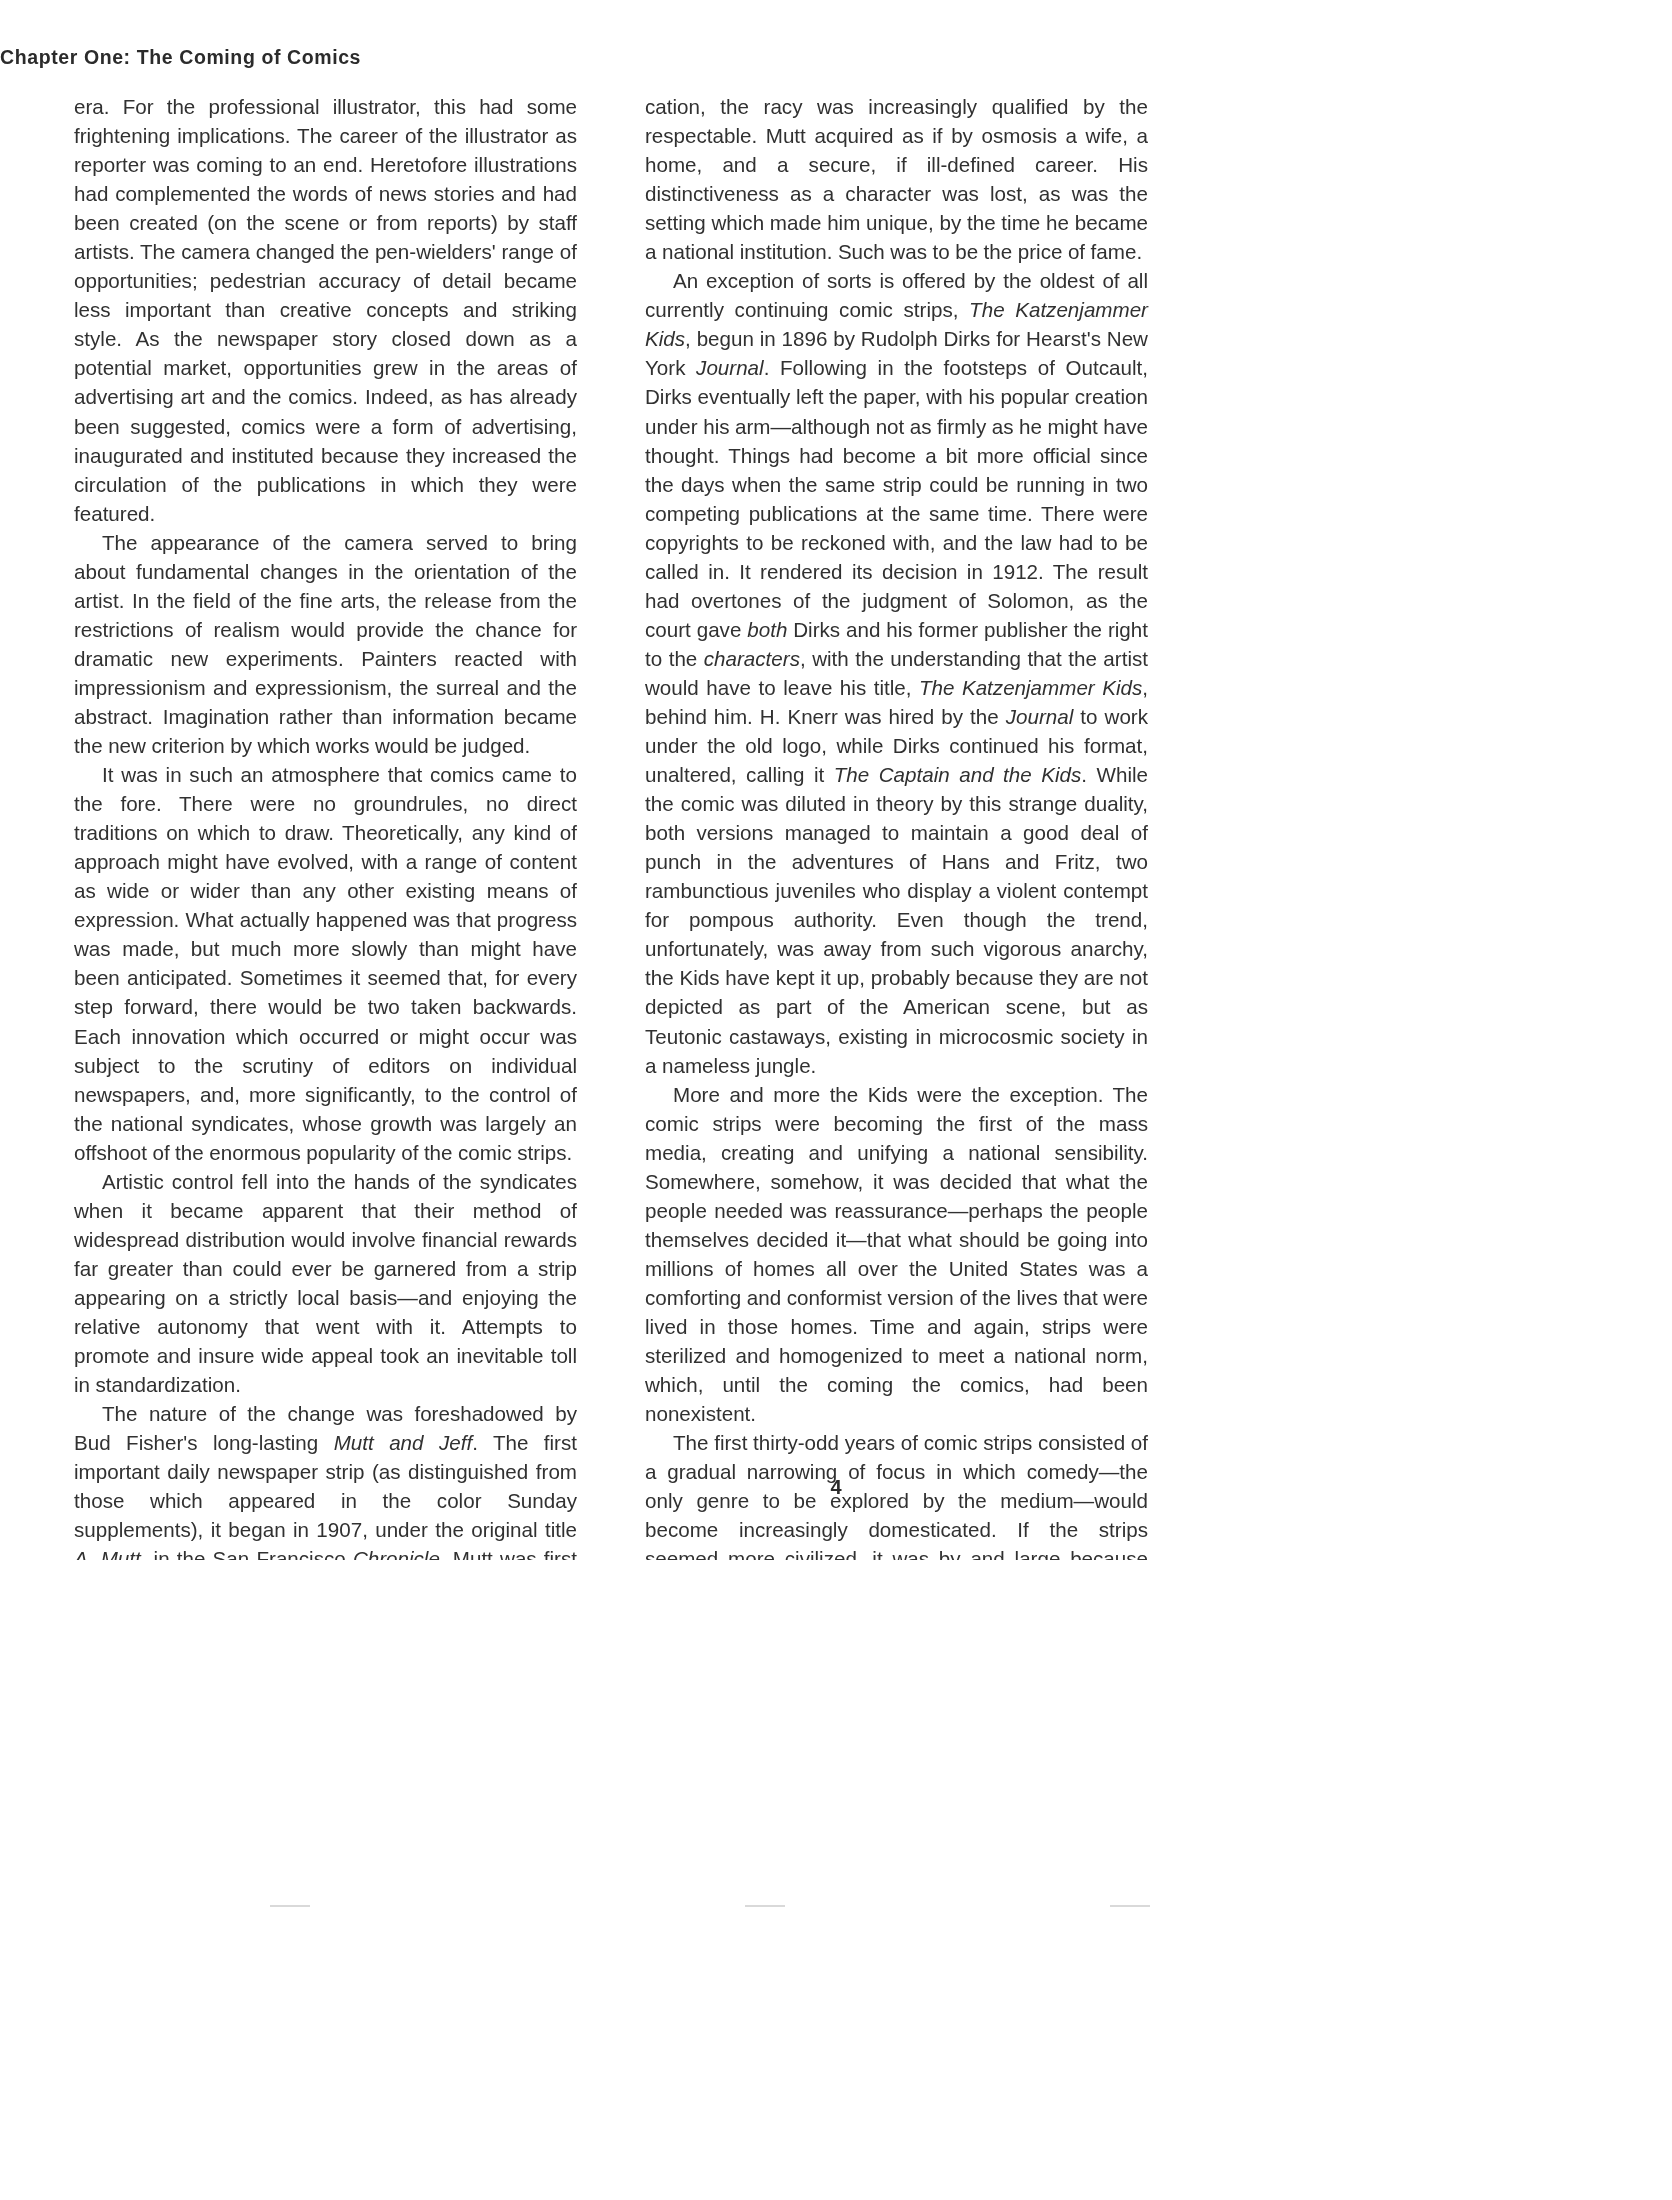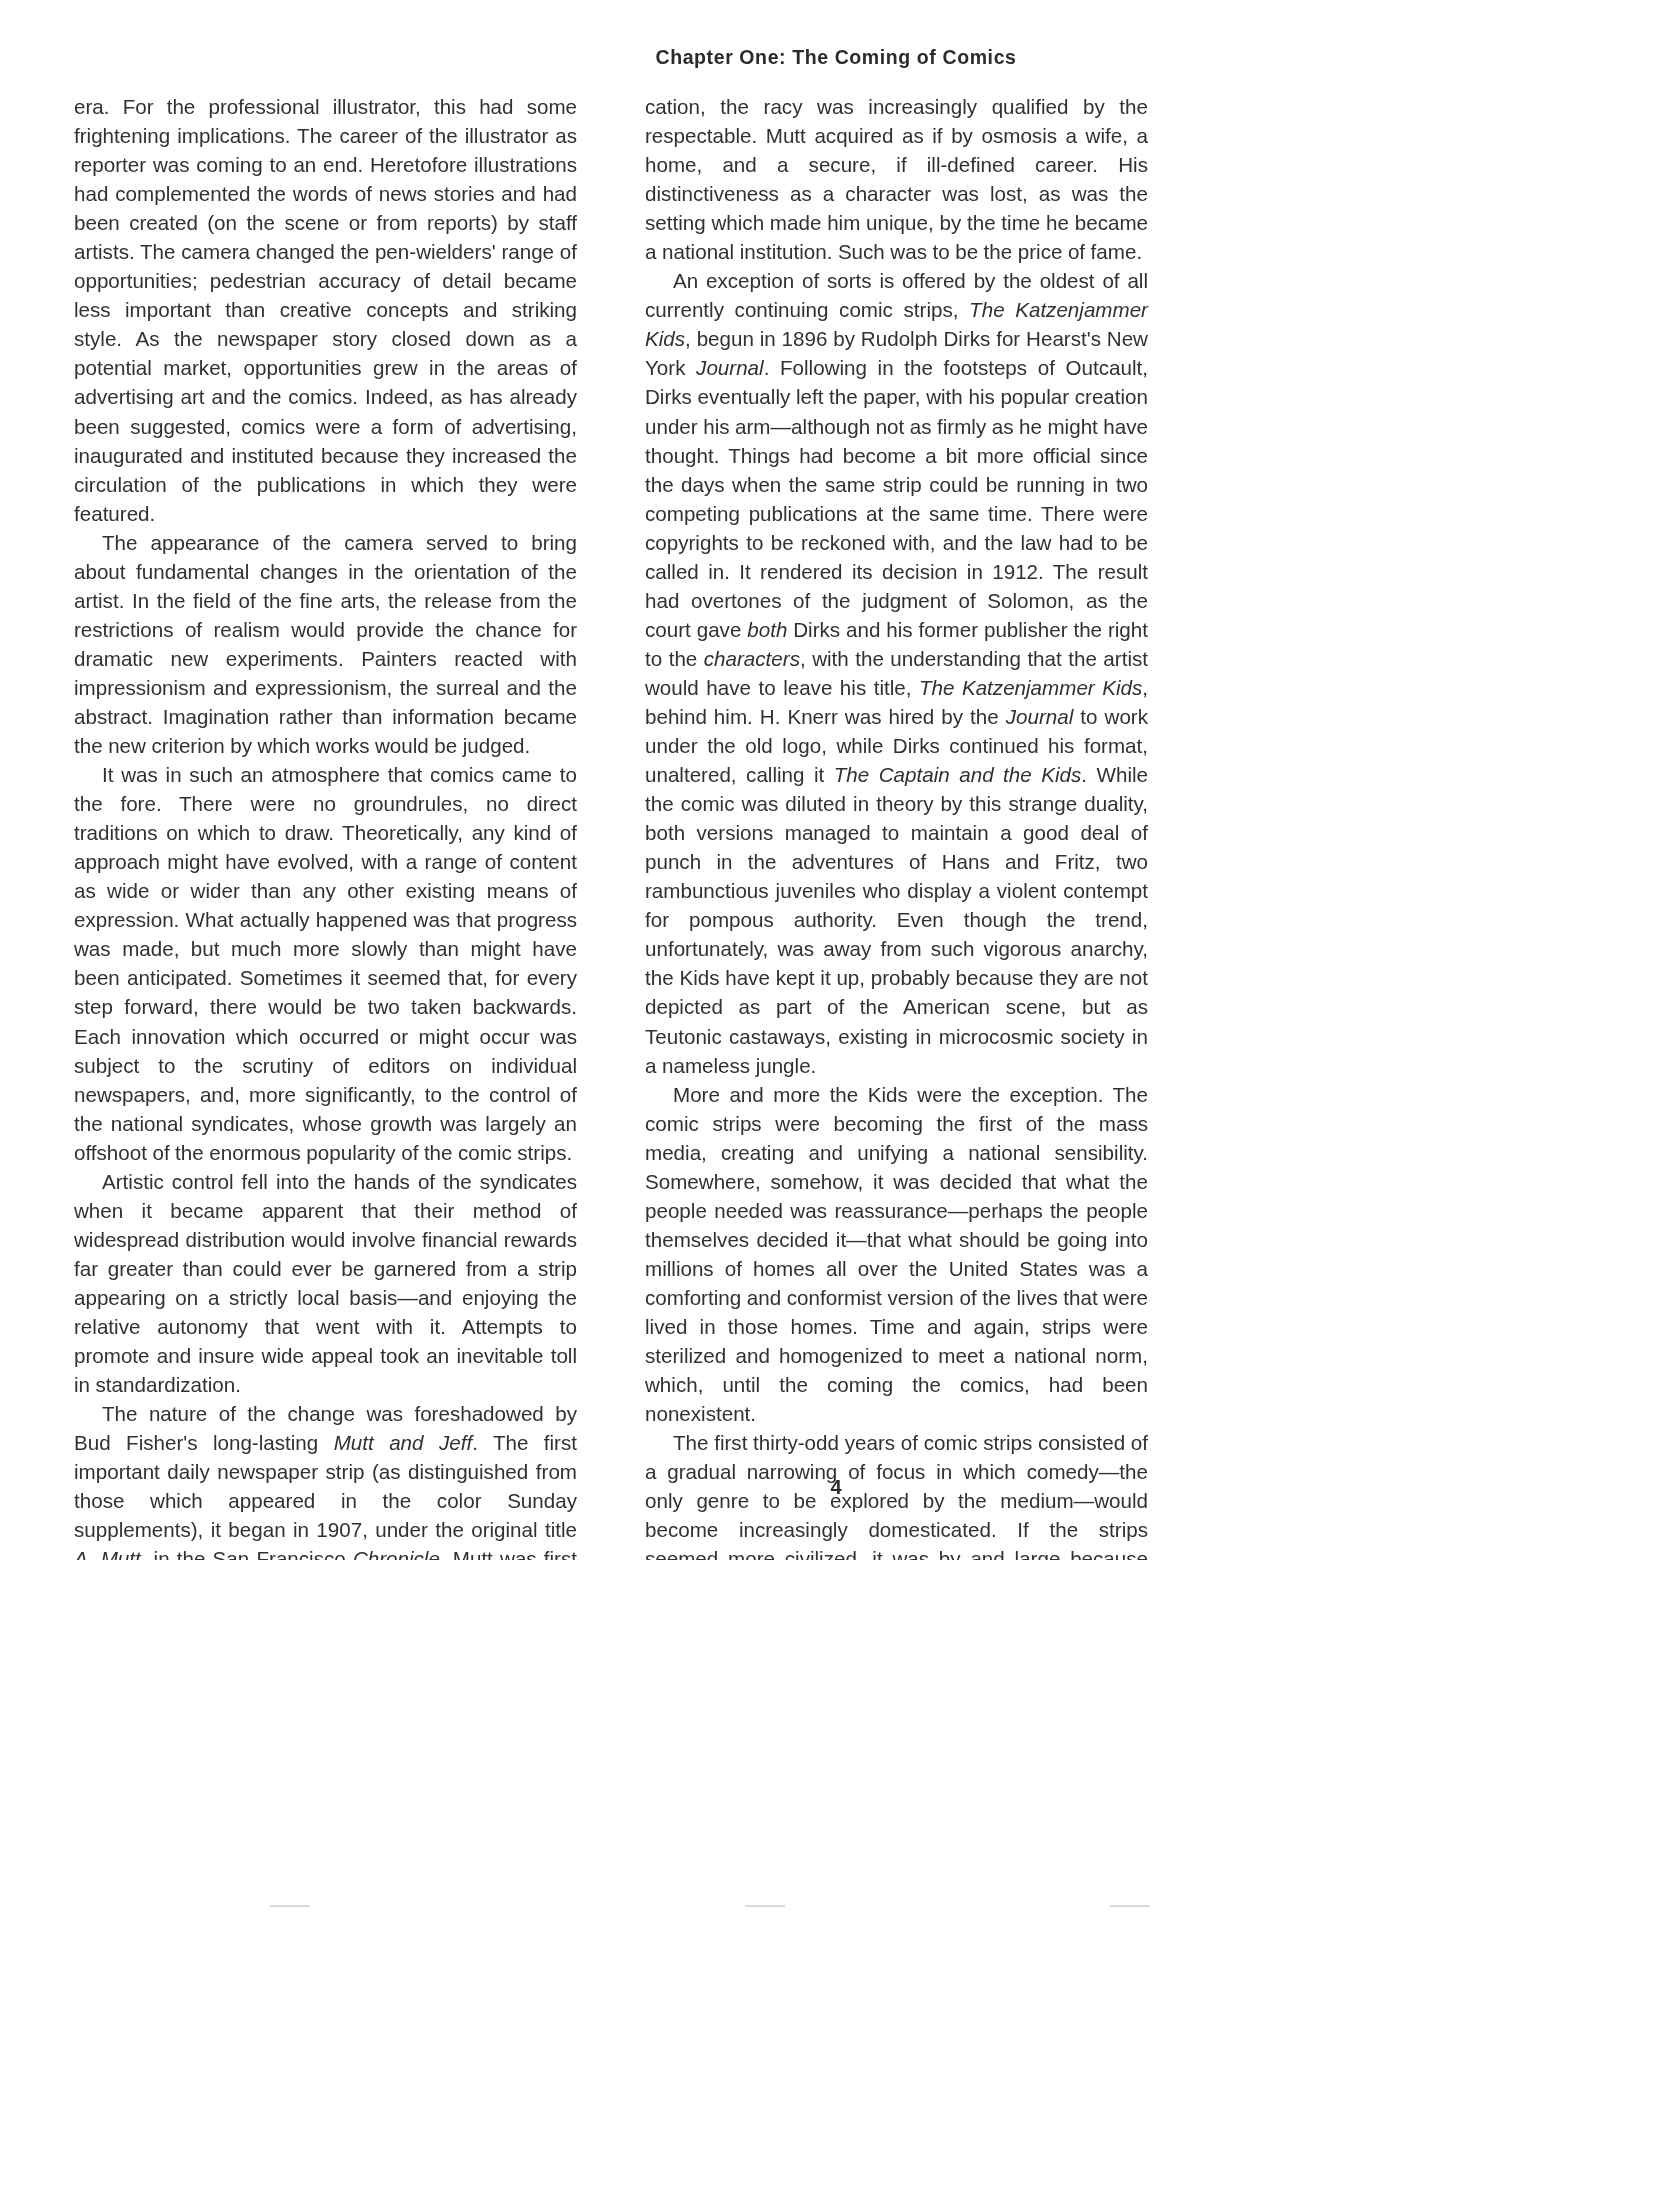--- a/index.html
+++ b/index.html
@@ -29,21 +29,21 @@
     top: 0;
     width: 1672px;
     height: 1560px;
     background: #ffffff;
   }
   .running-head {
     position: absolute;
     top: 46px;
     left: 0;
     width: 1672px;
-    text-align: center;
+    text-align: left;
     font-size: 19.5px;
     font-weight: bold;
     letter-spacing: 0.6px;
     color: #2b2b2b;
   }
   .columns {
     position: absolute;
     top: 92px;
     left: 74px;
     width: 1074px;

